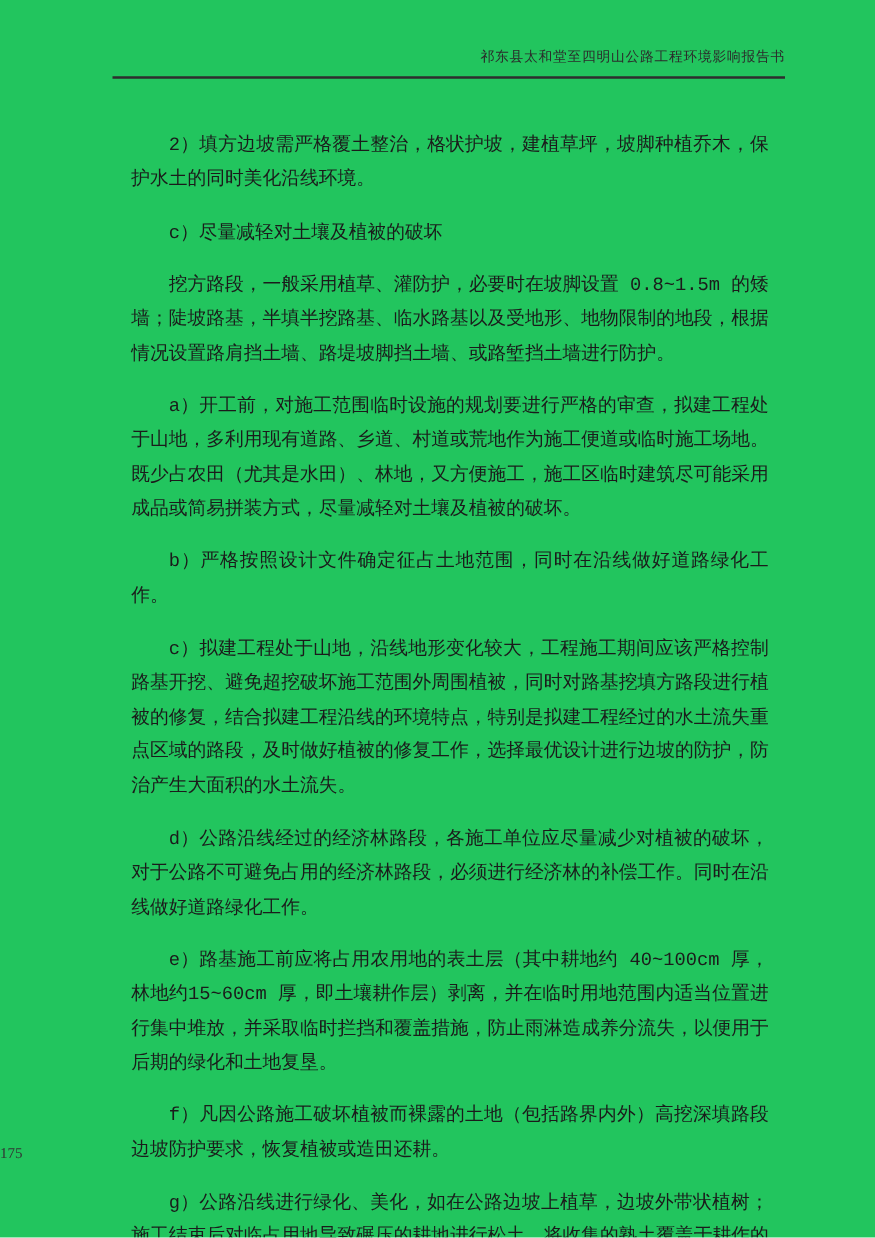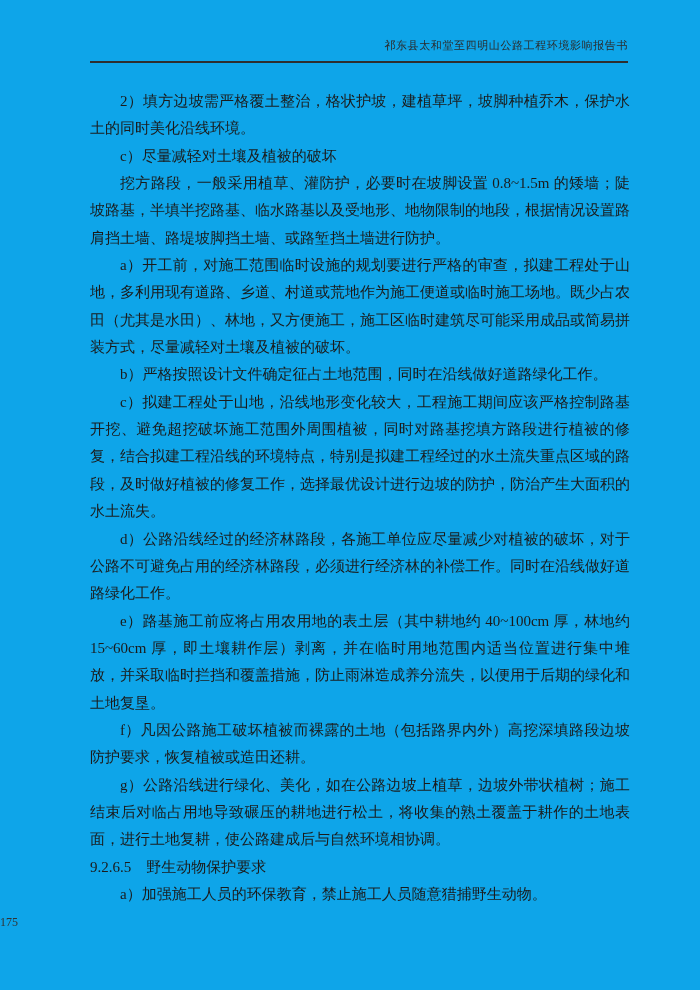--- a/index.html
+++ b/index.html
@@ -4,21 +4,21 @@
 <style>
   html, body {
     margin: 0;
     padding: 0;
     background: #ffffff;
   }
   .page {
     position: relative;
     width: 700px;
     height: 990px;
-    background: #0ea5e9;
+    background: #22c55e;
     overflow: hidden;
     font-family: "Liberation Serif", "DejaVu Serif", serif;
     color: #1c1c1c;
   }
   .header {
     position: absolute;
     left: 90px;
     right: 72px;
     top: 38px;
     text-align: right;
@@ -33,23 +33,24 @@
     left: 90px;
     top: 88px;
     width: 540px;
     font-size: 15px;
     line-height: 27.35px;
     text-align: justify;
     text-justify: inter-character;
     color: #1b1b1b;
   }
   .content p {
-    margin: 0;
+    margin: 15px;
     padding: 0;
     text-indent: 2em;
+    font-family: Liberation Mono, monospace;
   }
   .content p.heading {
     text-indent: 0;
   }
   .footer {
     position: absolute;
     left: 0;
     right: 0;
     top: 915px;
     text-align: left;

